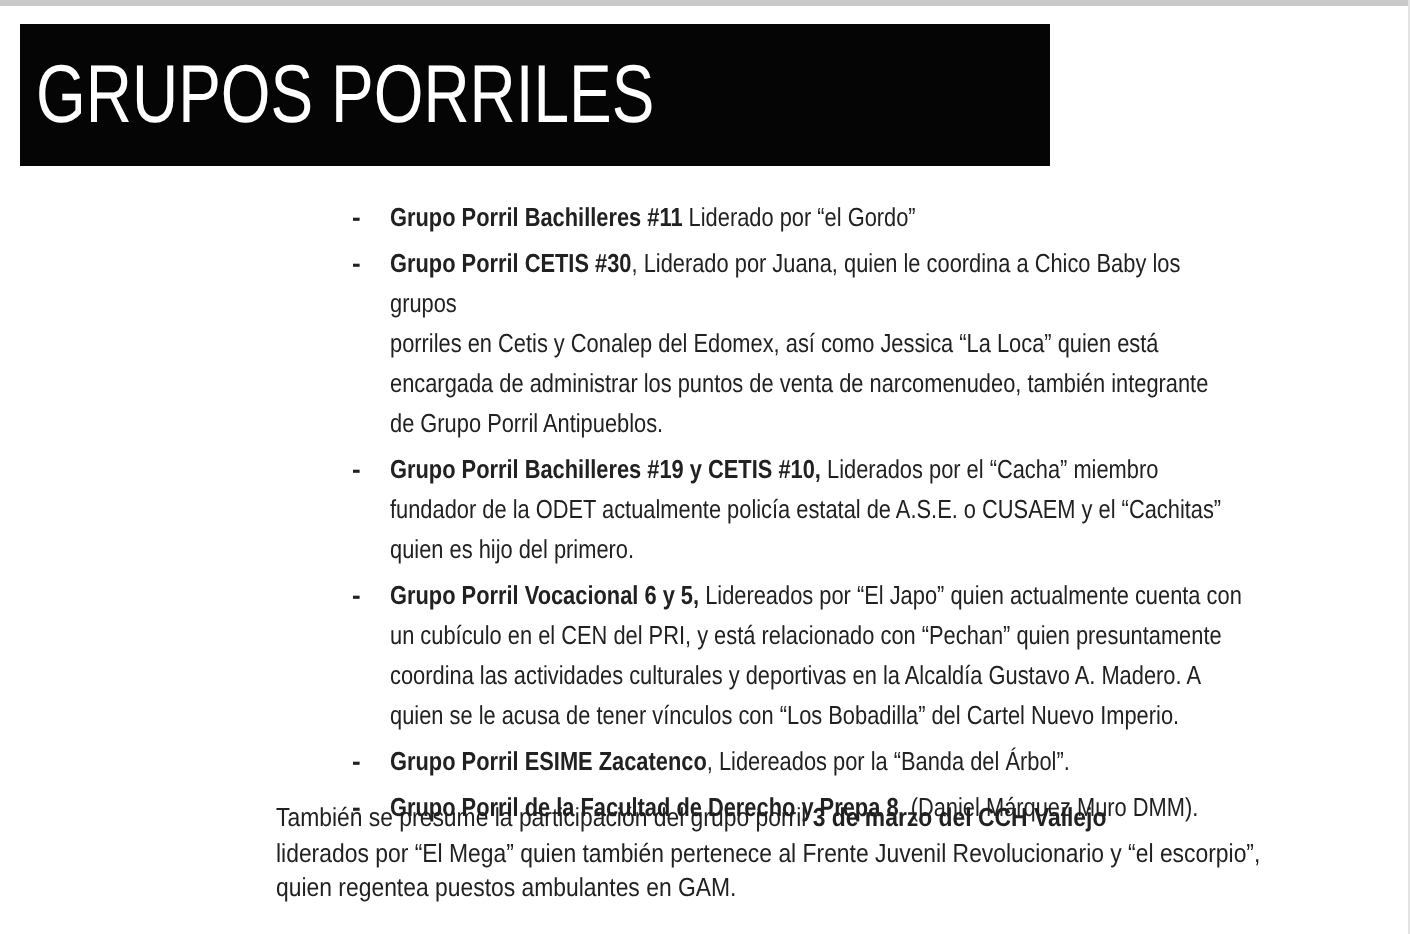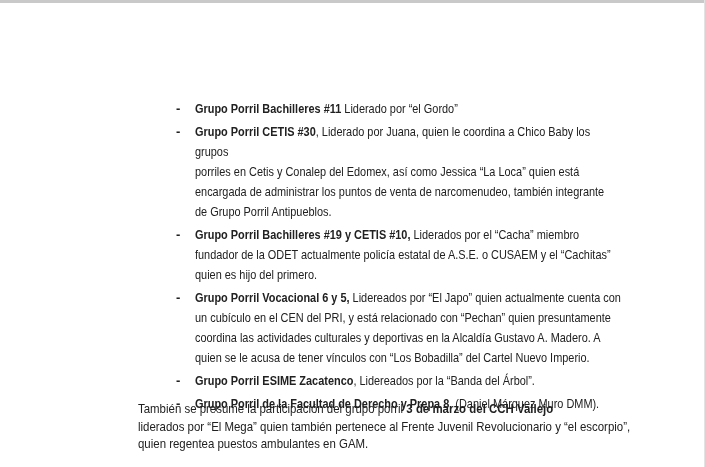--- a/index.html
+++ b/index.html
@@ -84,20 +84,23 @@
     transform-origin: 0 0;
   }
 </style>
 </head>
 <body>
 
 <div class="page">
   <div class="top-strip"></div>
   <div class="right-strip"></div>
 
+  <div class="title-bar">
+    <span class="title-text">GRUPOS PORRILES</span>
+  </div>
 
   <div class="bullet-list">
 
     <div class="bullet-item">
       <span class="dash">-</span>
       <div class="item-text"><span class="bold-seg">Grupo Porril Bachilleres #11</span><span> Liderado por “el Gordo”</span></div>
     </div>
 
     <div class="bullet-item">
       <span class="dash">-</span>

